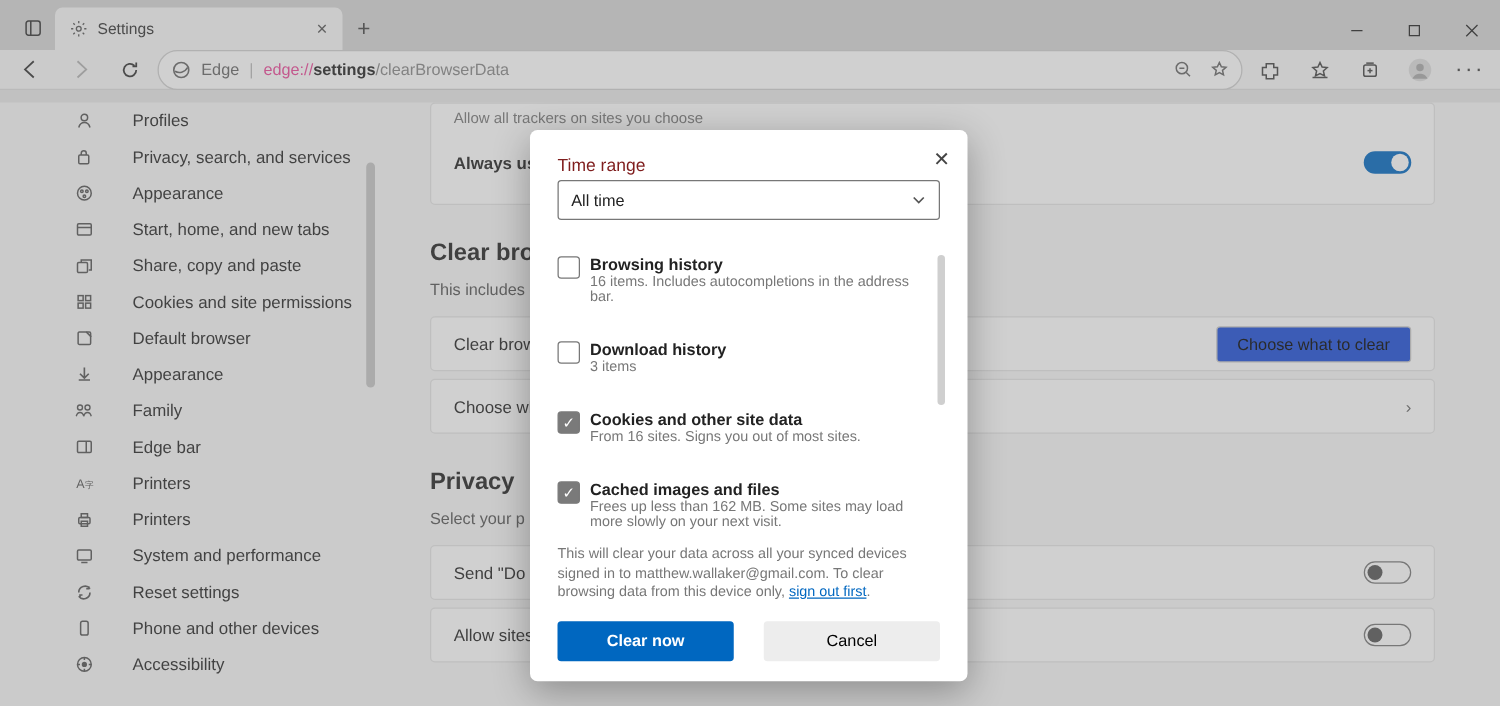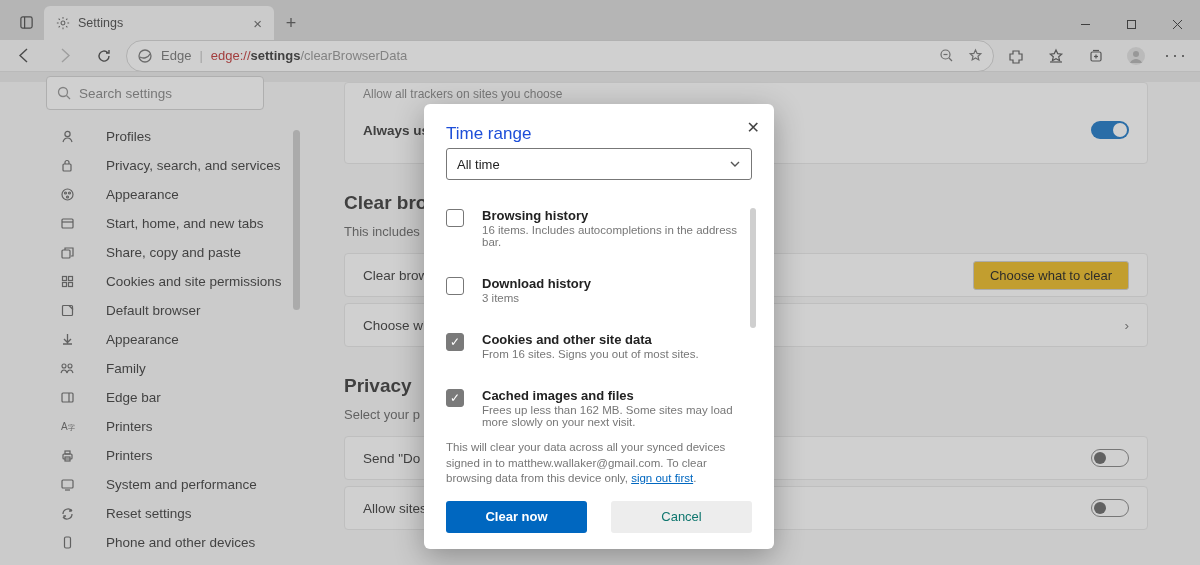--- a/index.html
+++ b/index.html
@@ -41,47 +41,47 @@
 .tracker-card .rowline { display: flex; align-items: center; font-size: 13.5px; font-weight: 600; color: #222; padding: 10px 0; }
 .toggle { width: 38px; height: 18px; border-radius: 10px; background: #0067c0; position: relative; margin-left: auto; }
 .toggle::after { content: ""; position: absolute; right: 2px; top: 2px; width: 14px; height: 14px; background: #fff; border-radius: 50%; }
 
 .h2 { font-size: 19px; font-weight: 600; color: #222; margin: 28px 0 10px 0; }
 .desc { font-size: 13px; color: #555; margin-bottom: 14px; }
 .desc a { color: #0067c0; text-decoration: underline; }
 
 .row-card { height: 44px; display: flex; align-items: center; padding: 0 18px; font-size: 13.5px; color: #222; }
 .row-card + .row-card { margin-top: 6px; }
-.btn-outline { margin-left: auto; padding: 6px 16px; border: 1px solid #c8c8c8; border-radius: 3px; font-size: 13px; background: #eab308; }
+.btn-outline { margin-left: auto; padding: 6px 16px; border: 1px solid #c8c8c8; border-radius: 3px; font-size: 13px; background: #1d4ed8; }
 .chev { margin-left: auto; color: #666; }
 
 .toggle-off { width: 38px; height: 18px; border-radius: 10px; border: 1.5px solid #777; position: relative; margin-left: auto; background: #fff; }
 .toggle-off::after { content: ""; position: absolute; left: 2px; top: 1.5px; width: 12px; height: 12px; background: #555; border-radius: 50%; }
 
 
 .scrim { position: absolute; inset: 0; background: rgba(120,120,120,0.35); }
 .dialog { position: absolute; left: 424px; top: 104px; width: 350px; background: #fff; border-radius: 6px; box-shadow: 0 8px 30px rgba(0,0,0,.3); padding: 20px 22px 16px 22px; }
 .dialog .dclose { position: absolute; right: 14px; top: 14px; font-size: 16px; color: #444; }
 .dialog h3 { font-size: 19px; font-weight: 600; color: #222; margin-bottom: 18px; }
-.flabel { font-size: 17px; color: #1d4ed8; margin-bottom: 4px; }
+.flabel { font-size: 14px; color: #7f1d1d; margin-bottom: 4px; }
 .select { height: 32px; border: 1.5px solid #777; border-radius: 3px; display: flex; align-items: center; padding: 0 10px; font-size: 13px; color: #222; margin-bottom: 14px; }
 .select .dd { margin-left: auto; color: #555; }
 .chklist { position: relative; padding-right: 10px; }
-.chk { display: flex; gap: 18px; margin-bottom: 12px; margin-top: 28px; }
+.chk { display: flex; gap: 8px; margin-bottom: 12px; margin-top: 28px; }
 .box { width: 18px; height: 18px; border: 1.5px solid #777; border-radius: 3px; flex-shrink: 0; margin-top: 1px; display: flex; align-items: center; justify-content: center; }
 .box.checked { background: #7a7a7a; border-color: #7a7a7a; color: #fff; font-size: 12px; }
 .chk .t { font-size: 13px; font-weight: 600; color: #222; }
 .chk .s { font-size: 11.5px; color: #777; margin-top: 1px; }
 .list-scroll { position: absolute; right: -4px; top: 0; width: 6px; height: 120px; background: #cfcfcf; border-radius: 3px; }
 .sync-note { font-size: 11.5px; color: #777; line-height: 1.35; margin: 4px 0 14px 0; }
 .sync-note a { color: #0067c0; text-decoration: underline; }
 .dbtns { display: flex; gap: 24px; }
 .dbtns button { flex: 1; height: 32px; border: none; border-radius: 3px; font-size: 13px; cursor: pointer; }
 .primary { background: #0067c0; color: #fff; font-weight: 600; }
-.secondary { background: #ededed; color: #0f766e; }
+.secondary { background: #ededed; color: #000000; }
 
 svg { display: block; }
 </style>
 </head>
 <body>
 
 <div class="titlebar">
   <div class="tab-well">
     <div class="sq-btn">
       <svg width="15" height="15" viewBox="0 0 16 16" fill="none" stroke="#333" stroke-width="1.3">
@@ -140,21 +140,21 @@
   <div class="addr">
     <span>
         <svg width="16" height="16" fill="none" stroke="#666" stroke-width="1.3">
           <circle cx="8" cy="8" r="6"></circle>
           <path d="M3 9c3 2 8 1 10-3"></path>
         </svg>
       </span>
     <span class="pre">Edge</span>
     <span class="sep">|</span>
     <span>
-      <span style="color:#b91c1c">edge://</span><span class="bold">settings</span><span style="color:#888">/clearBrowserData</span>
+      <span style="color:#ec4899">edge://</span><span class="bold">settings</span><span style="color:#888">/clearBrowserData</span>
     </span>
     <span class="addr-icons">
       <span>
           <svg width="15" height="15" fill="none" stroke="#666" stroke-width="1.2">
             <circle cx="6.5" cy="6.5" r="4.5"></circle>
             <line x1="10" y1="10" x2="13" y2="13"></line>
             <line x1="4.5" y1="6.5" x2="8.5" y2="6.5"></line>
           </svg>
         </span>
       <span>
@@ -188,29 +188,20 @@
         <circle cx="10" cy="10" r="9" fill="#ddd"></circle>
         <circle cx="10" cy="8" r="3" fill="#aaa"></circle>
         <path d="M4 17c1-3 4-4 6-4s5 1 6 4" fill="#aaa"></path>
       </svg>
     </div>
   <div class="tbtn" style="font-size:18px;letter-spacing:2px;color:#444">···</div>
 </div>
 
 <div class="content">
   <div class="sidebar">
-    <div class="search">
-      <span>
-          <svg width="14" height="14" fill="none" stroke="#888" stroke-width="1.3">
-            <circle cx="6" cy="6" r="4.5"></circle>
-            <line x1="9.5" y1="9.5" x2="13" y2="13"></line>
-          </svg>
-        </span>
-      <span>Search settings</span>
-    </div>
     <ul class="navlist" id="navlist">
         <li>
           <span class="ic">
             <svg width="15" height="15" fill="none" stroke="#555" stroke-width="1.2">
               <circle cx="7.5" cy="5" r="2.6"></circle>
               <path d="M3 13c.7-2.6 2.6-4 4.5-4s3.8 1.4 4.5 4"></path>
             </svg>
           </span>
           <span>Profiles</span>
         </li>

